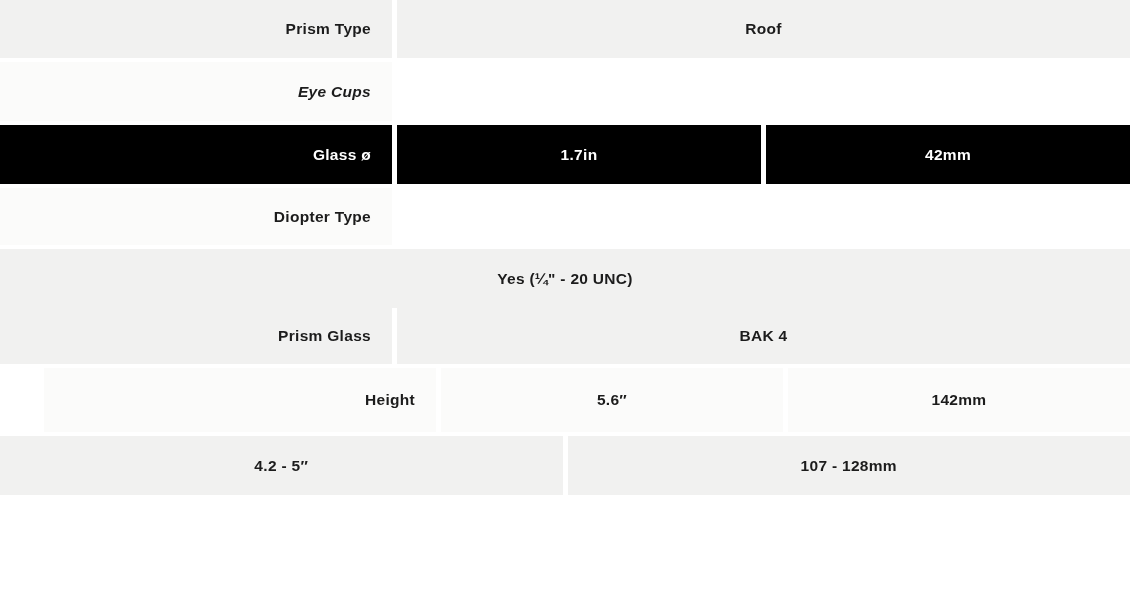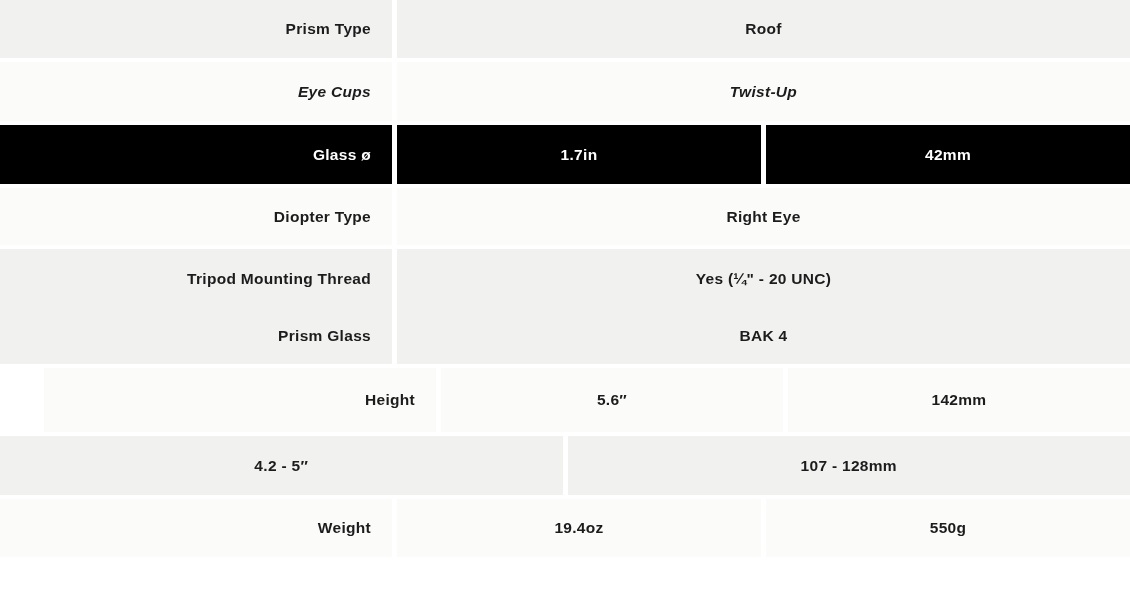--- a/index.html
+++ b/index.html
@@ -66,49 +66,41 @@
 <body>
 
 <div class="page">
   <section class="spec-table spec-table--first">
       <div class="spec-row spec-row--gray">
         <div class="cell cell--label">Prism Type</div>
         <div class="cell cell--value">Roof</div>
       </div>
       <div class="spec-row spec-row--light">
         <div class="cell cell--label">Eye Cups</div>
-        <div class="cell cell--value">Twist-Up</div>
       </div>
       <div class="spec-row spec-row--highlight">
         <div class="cell cell--label">Glass ø</div>
         <div class="cell cell--value">1.7in</div>
         <div class="cell cell--value">42mm</div>
       </div>
       <div class="spec-row spec-row--light">
         <div class="cell cell--label">Diopter Type</div>
-        <div class="cell cell--value">Right Eye</div>
       </div>
       <div class="spec-row spec-row--gray">
-        <div class="cell cell--label">Tripod Mounting Thread</div>
         <div class="cell cell--value">Yes (¼" - 20 UNC)</div>
       </div>
     </section>
   <section class="spec-table spec-table--second">
       <div class="spec-row spec-row--gray">
         <div class="cell cell--label">Prism Glass</div>
         <div class="cell cell--value">BAK 4</div>
       </div>
       <div class="spec-row spec-row--light">
         <div class="cell cell--label">Height</div>
         <div class="cell cell--value">5.6″</div>
         <div class="cell cell--value">142mm</div>
       </div>
       <div class="spec-row spec-row--gray">
         <div class="cell cell--value">4.2 - 5″</div>
         <div class="cell cell--value">107 - 128mm</div>
       </div>
-      <div class="spec-row spec-row--light">
-        <div class="cell cell--label">Weight</div>
-        <div class="cell cell--value">19.4oz</div>
-        <div class="cell cell--value">550g</div>
-      </div>
     </section>
 </div>
 
 </body></html>

